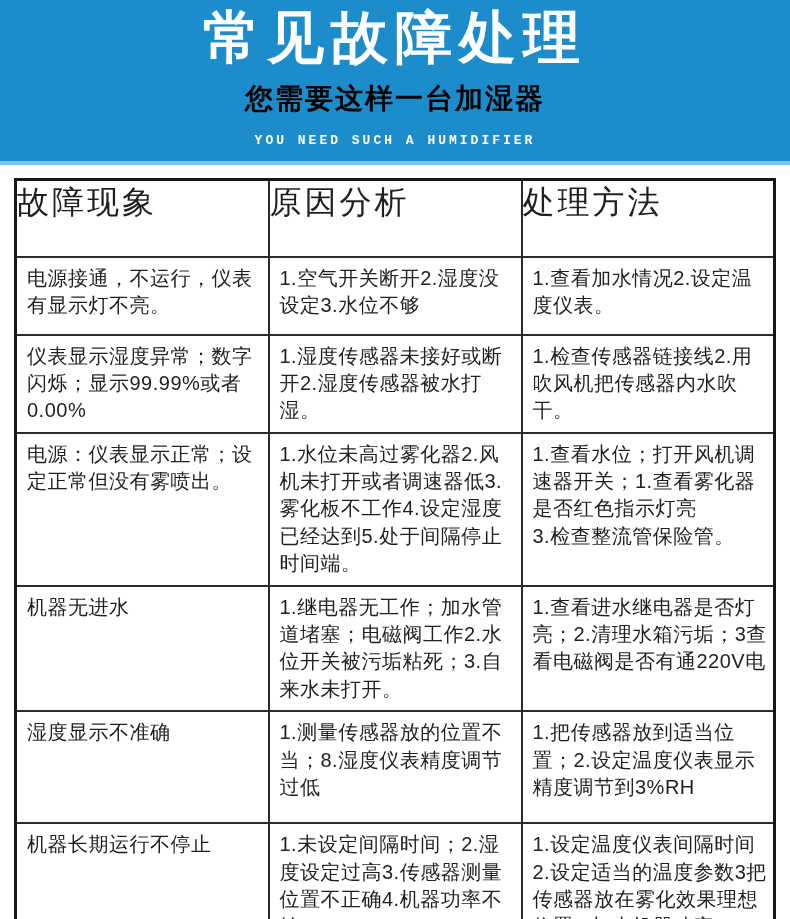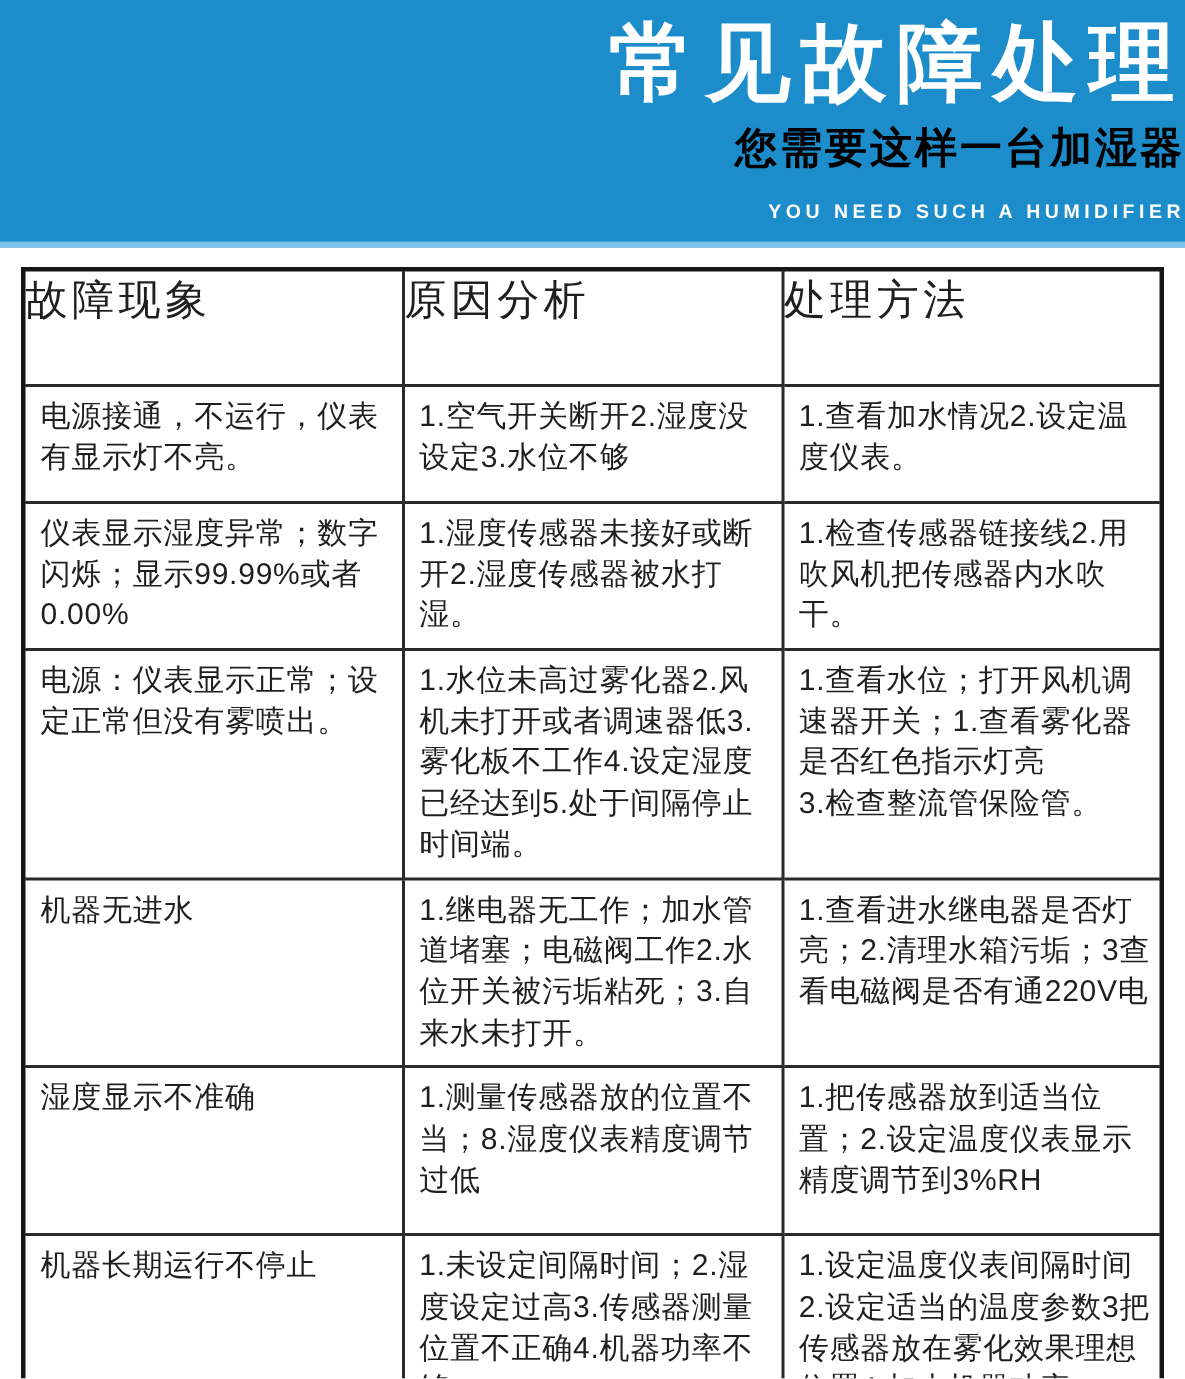--- a/index.html
+++ b/index.html
@@ -14,21 +14,22 @@
     background: #ffffff;
     overflow: hidden;
   }
 
   
   .banner {
     width: 790px;
     height: 165px;
     background: #1d8ccb;
     border-bottom: 4px solid #7cc3e7;
-    text-align: right;
+    text-align: center;
+    font-family: Liberation Mono, monospace;
   }
   .banner-title {
     padding-top: 10px;
     font-size: 57px;
     font-weight: bold;
     letter-spacing: 7px;
     color: #ffffff;
     line-height: 1.15;
   }
   .banner-subtitle {
@@ -59,21 +60,21 @@
     border: 2px solid #2a2a2a;
     color: #1f1f1f;
     vertical-align: top;
     text-align: left;
   }
   table.fault-table { border: 3px solid #161616; }
   table.fault-table tr.bottom-row td { border-bottom: 4px solid #161616; }
 
   th.head-cell {
     height: 77px;
-    font-size: 28px;
+    font-size: 32px;
     font-weight: normal;
     text-align: center;
     vertical-align: middle;
     letter-spacing: 3px;
   }
   td.body-cell {
     padding: 7px 5px 7px 10px;
     font-size: 20px;
     line-height: 1.37;
     letter-spacing: 0.5px;

